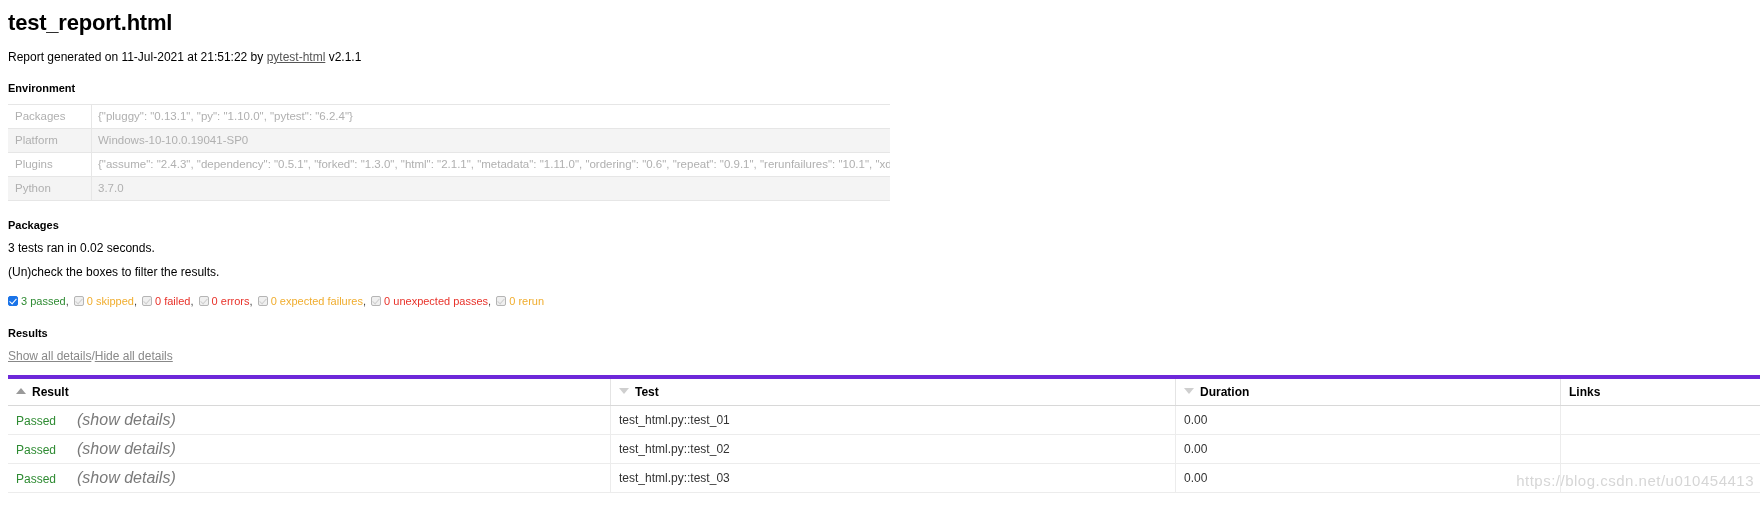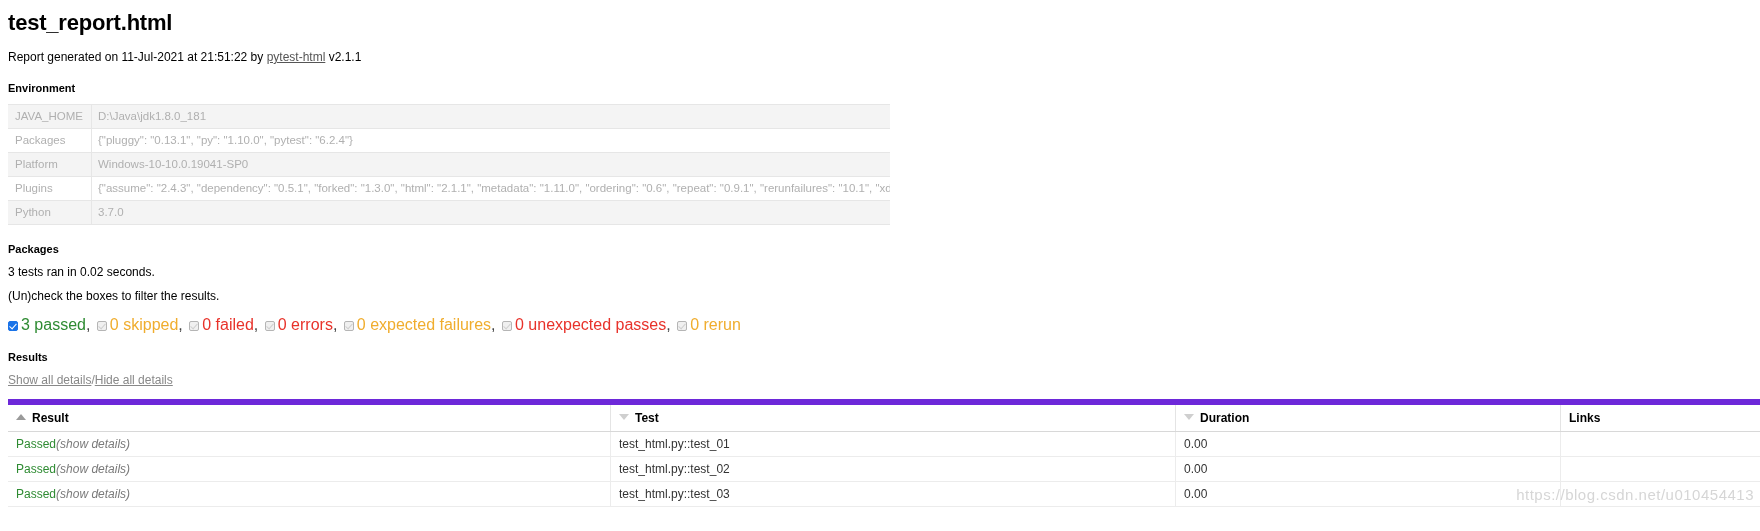--- a/index.html
+++ b/index.html
@@ -68,21 +68,21 @@
   table.environment tr.even { background: #ffffff; }
   table.environment tr:first-child { border-top: 1px solid #e6e6e6; }
 
   
   .summary-line {
     font-size: 12px;
     margin: 10px 0 0 0;
   }
   .filters {
     margin-top: 14px;
-    font-size: 16px;
+    font-size: 11px;
     line-height: 16px;
     white-space: nowrap;
   }
   .filters .filter-item {
     display: inline;
     margin-right: 2px;
   }
   .cbx {
     display: inline-block;
     width: 10px;
@@ -148,21 +148,21 @@
     width: 1744px;
     font-size: 12px;
     table-layout: fixed;
   }
   table.results th {
     text-align: left;
     font-weight: bold;
     font-size: 12px;
     padding: 6px 6px 6px 8px;
     border-bottom: 1px solid #d8d8d8;
-    border-top: 6px solid #6d28d9;
+    border-top: 4px solid #6d28d9;
     color: #000;
     background: #ffffff;
     white-space: nowrap;
   }
   table.results th.col-result { width: 588px; border-right: 1px solid #e4e4e4; }
   table.results th.col-test   { width: 550px; border-right: 1px solid #e4e4e4; }
   table.results th.col-dur    { width: 370px; border-right: 1px solid #e4e4e4; }
   table.results th.col-links  { width: 236px; }
 
   table.results td {
@@ -173,22 +173,22 @@
     overflow: hidden;
   }
   table.results td.c-result { border-right: 1px solid #ececec; }
   table.results td.c-test   { border-right: 1px solid #ececec; color: #333; }
   table.results td.c-dur    { border-right: 1px solid #ececec; color: #333; }
 
   .res-passed { color: #2e8b32; }
   .show-details {
     color: #7a7a7a;
     font-style: italic;
-    margin-left: 0;
-    font-size: 12px;
+    margin-left: 21px;
+    font-size: 16px;
   }
   .sort-arrow {
     display: inline-block;
     width: 0; height: 0;
     border-left: 5px solid transparent;
     border-right: 5px solid transparent;
     margin-right: 6px;
     vertical-align: 2px;
   }
   .sort-arrow.asc {
@@ -216,24 +216,20 @@
   <h1 class="report-title">test_report.html</h1>
 
   <div class="generated-line">
     <span>Report generated on 11-Jul-2021 at 21:51:22 by </span><a href="#">pytest-html</a><span> v2.1.1</span>
   </div>
 
   <h2 class="section-title">Environment</h2>
 
   <table class="environment">
     <tbody id="env-body">
-        <tr class="odd">
-          <td class="env-key">JAVA_HOME</td>
-          <td class="env-value">D:\Java\jdk1.8.0_181</td>
-        </tr>
         <tr class="even">
           <td class="env-key">Packages</td>
           <td class="env-value">{"pluggy": "0.13.1", "py": "1.10.0", "pytest": "6.2.4"}</td>
         </tr>
         <tr class="odd">
           <td class="env-key">Platform</td>
           <td class="env-value">Windows-10-10.0.19041-SP0</td>
         </tr>
         <tr class="even">
           <td class="env-key">Plugins</td>

